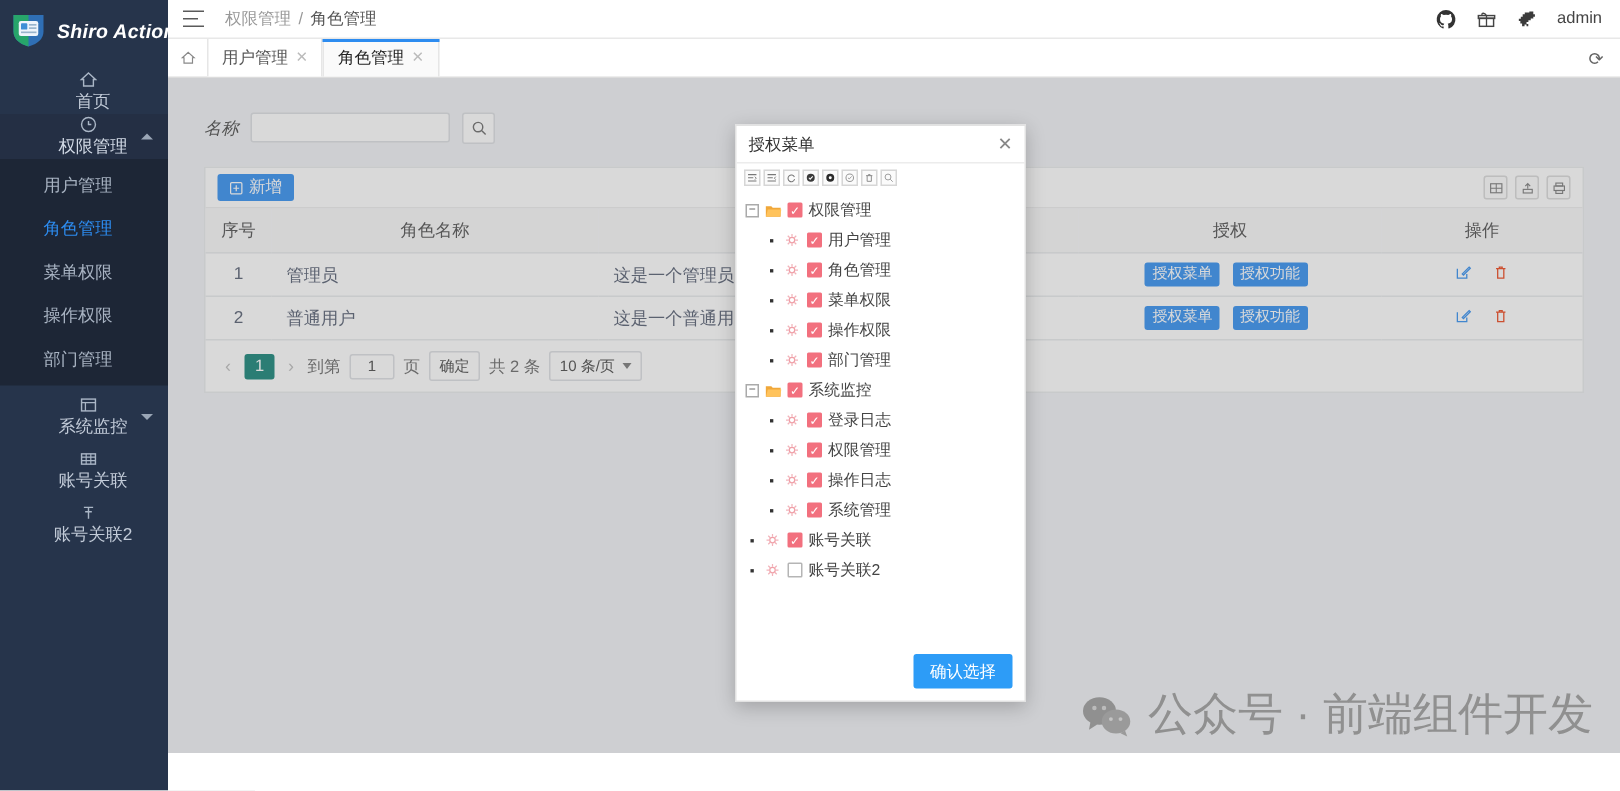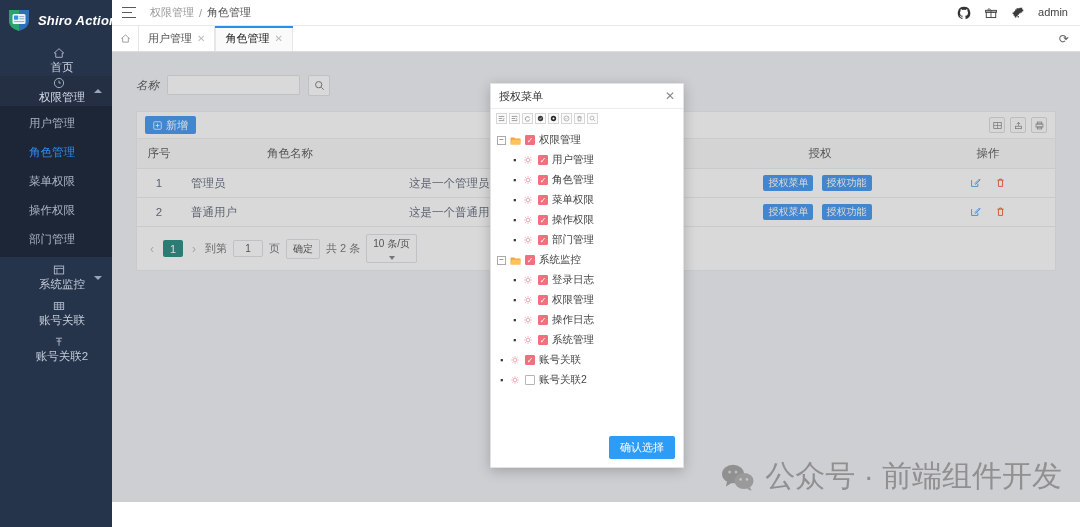--- a/index.html
+++ b/index.html
@@ -188,21 +188,21 @@
     width: 30px; height: 17px; border: 1px solid #dcdee2; background: #fff;
     text-align: center; font-size: 10px; border-radius: 2px; outline: none; color: #444;
   }
   .pg-ok {
     border: 1px solid #dcdee2; background: #fff; font-size: 10px;
     padding: 2px 6px; border-radius: 2px; cursor: pointer; color: #444;
   }
   .pg-sel {
     border: 1px solid #dcdee2; background: #fff; font-size: 10px;
     padding: 2px 6px; border-radius: 2px; cursor: pointer; color: #444;
-    display: inline-flex; align-items: center; gap: 5px; flex-direction: column;
+    display: inline-flex; align-items: center; gap: 5px;
   }
   .caret-dn { width: 0; height: 0; border-left: 3px solid transparent; border-right: 3px solid transparent; border-top: 4px solid #777; }
 
   
   .footer {
     position: absolute; left: 112px; top: 502px;
     width: 968px; height: 25px; background: #fff;
     border-top: 1px solid #e4e4e4;
     display: flex; align-items: center; padding-left: 12px;
     font-size: 10.5px; color: #777;

